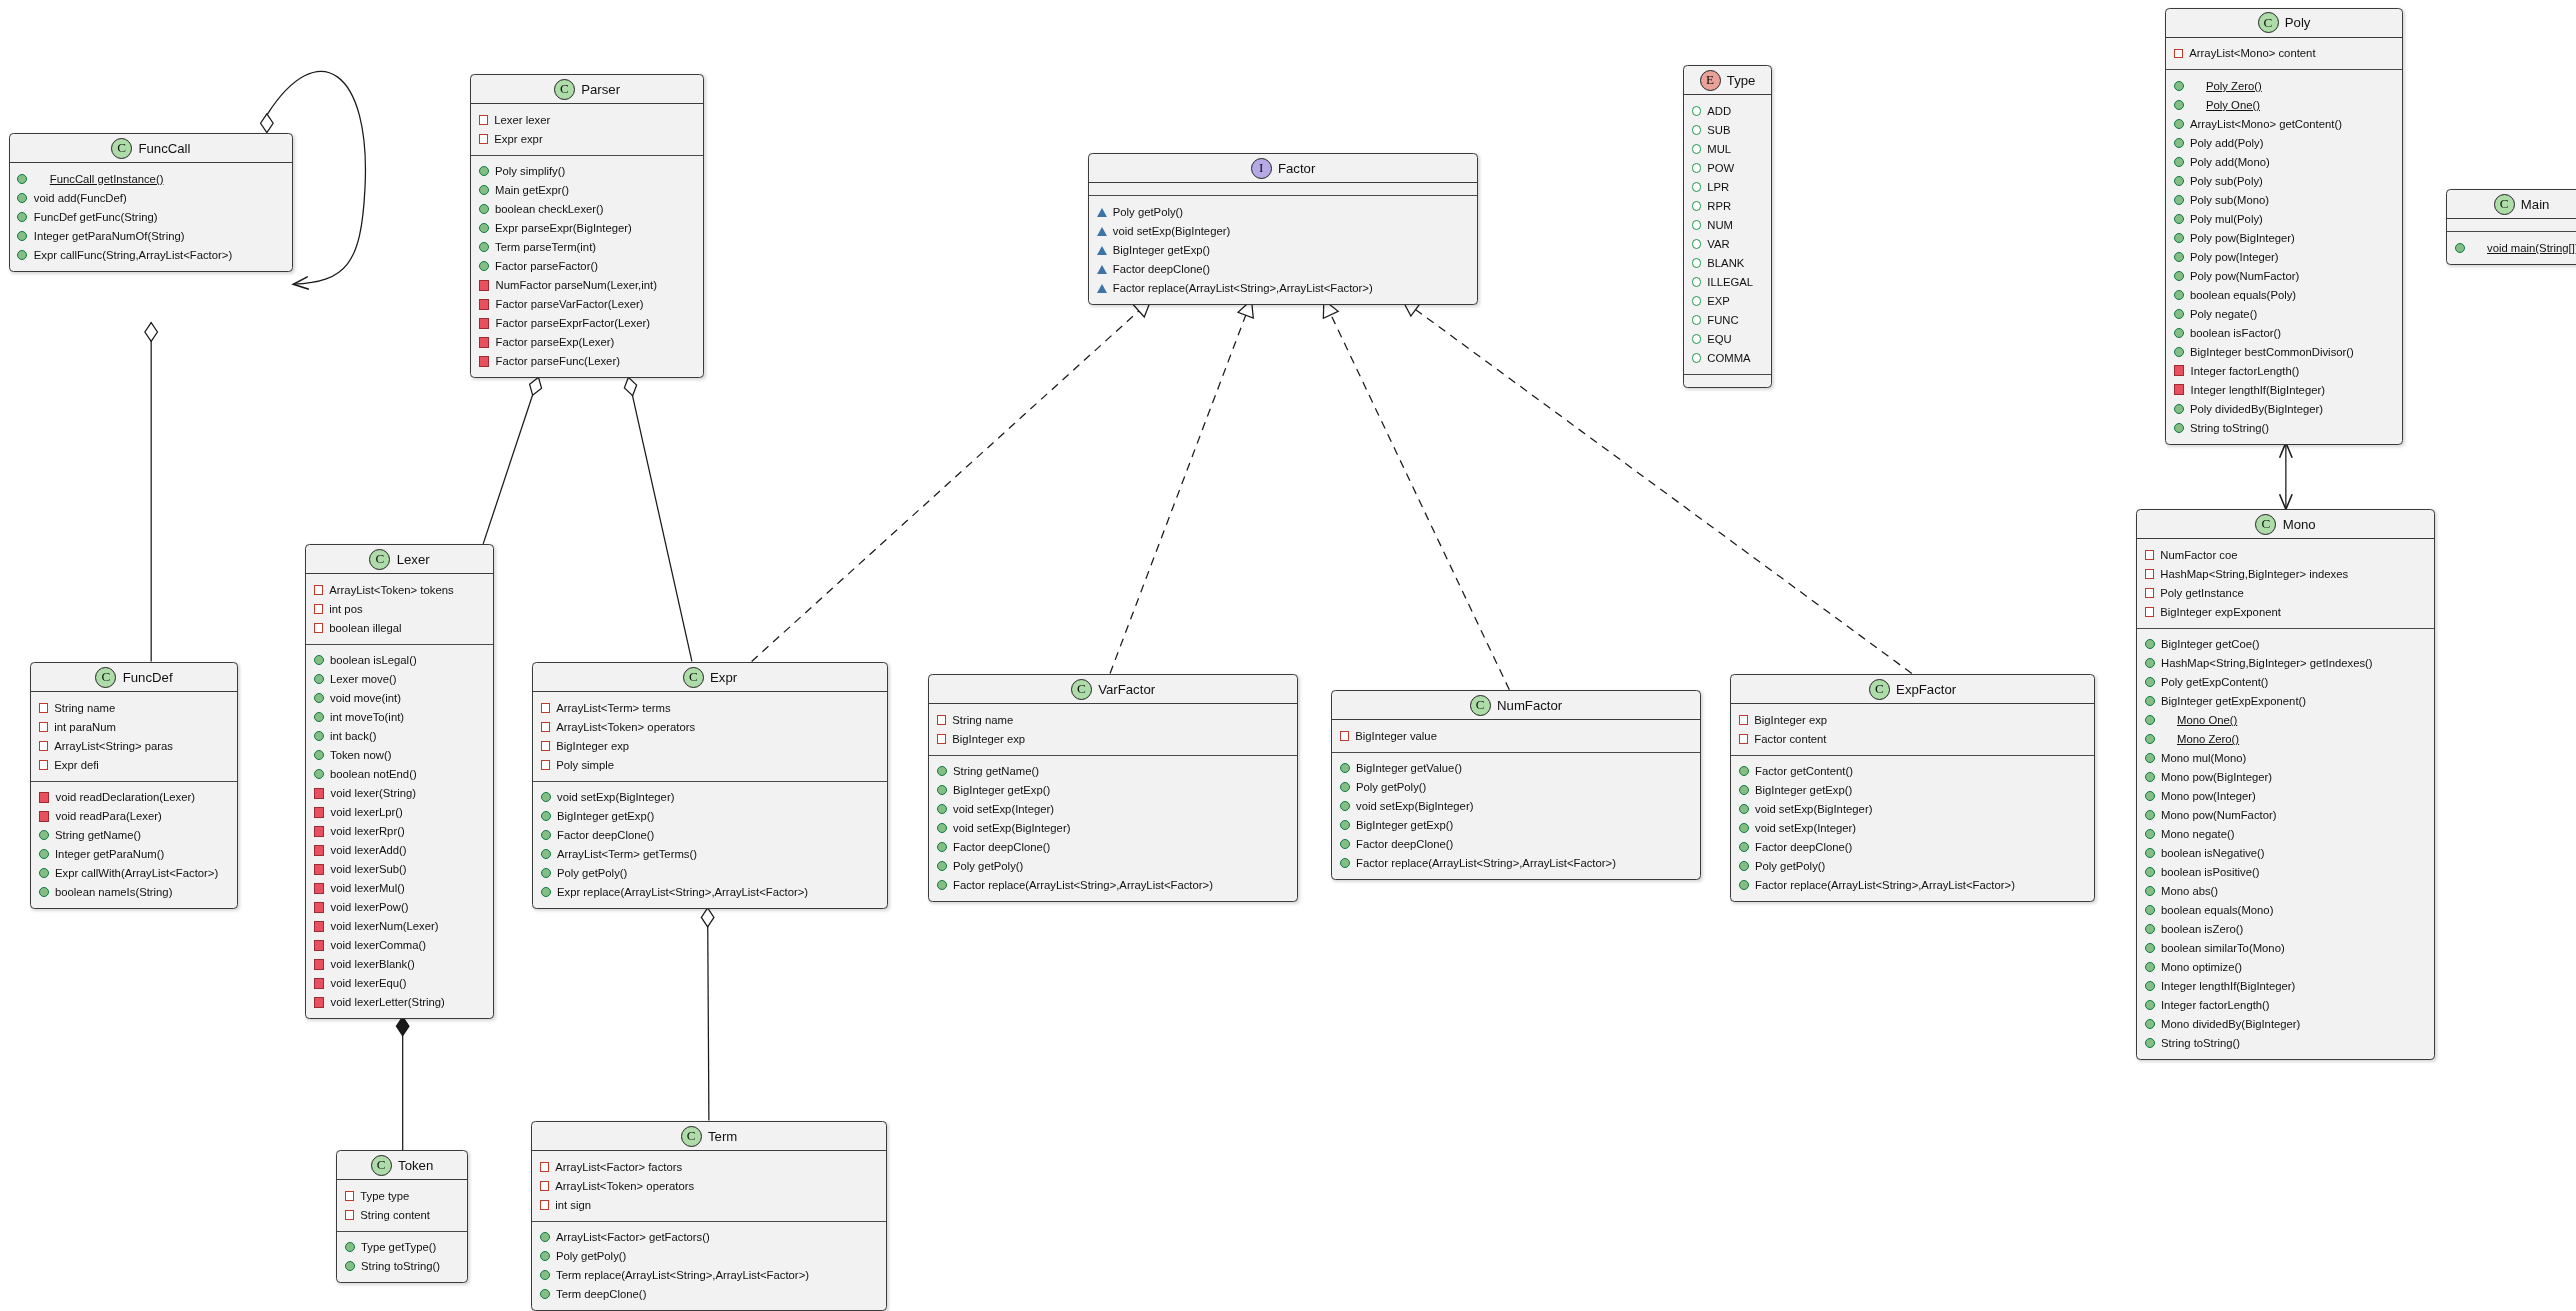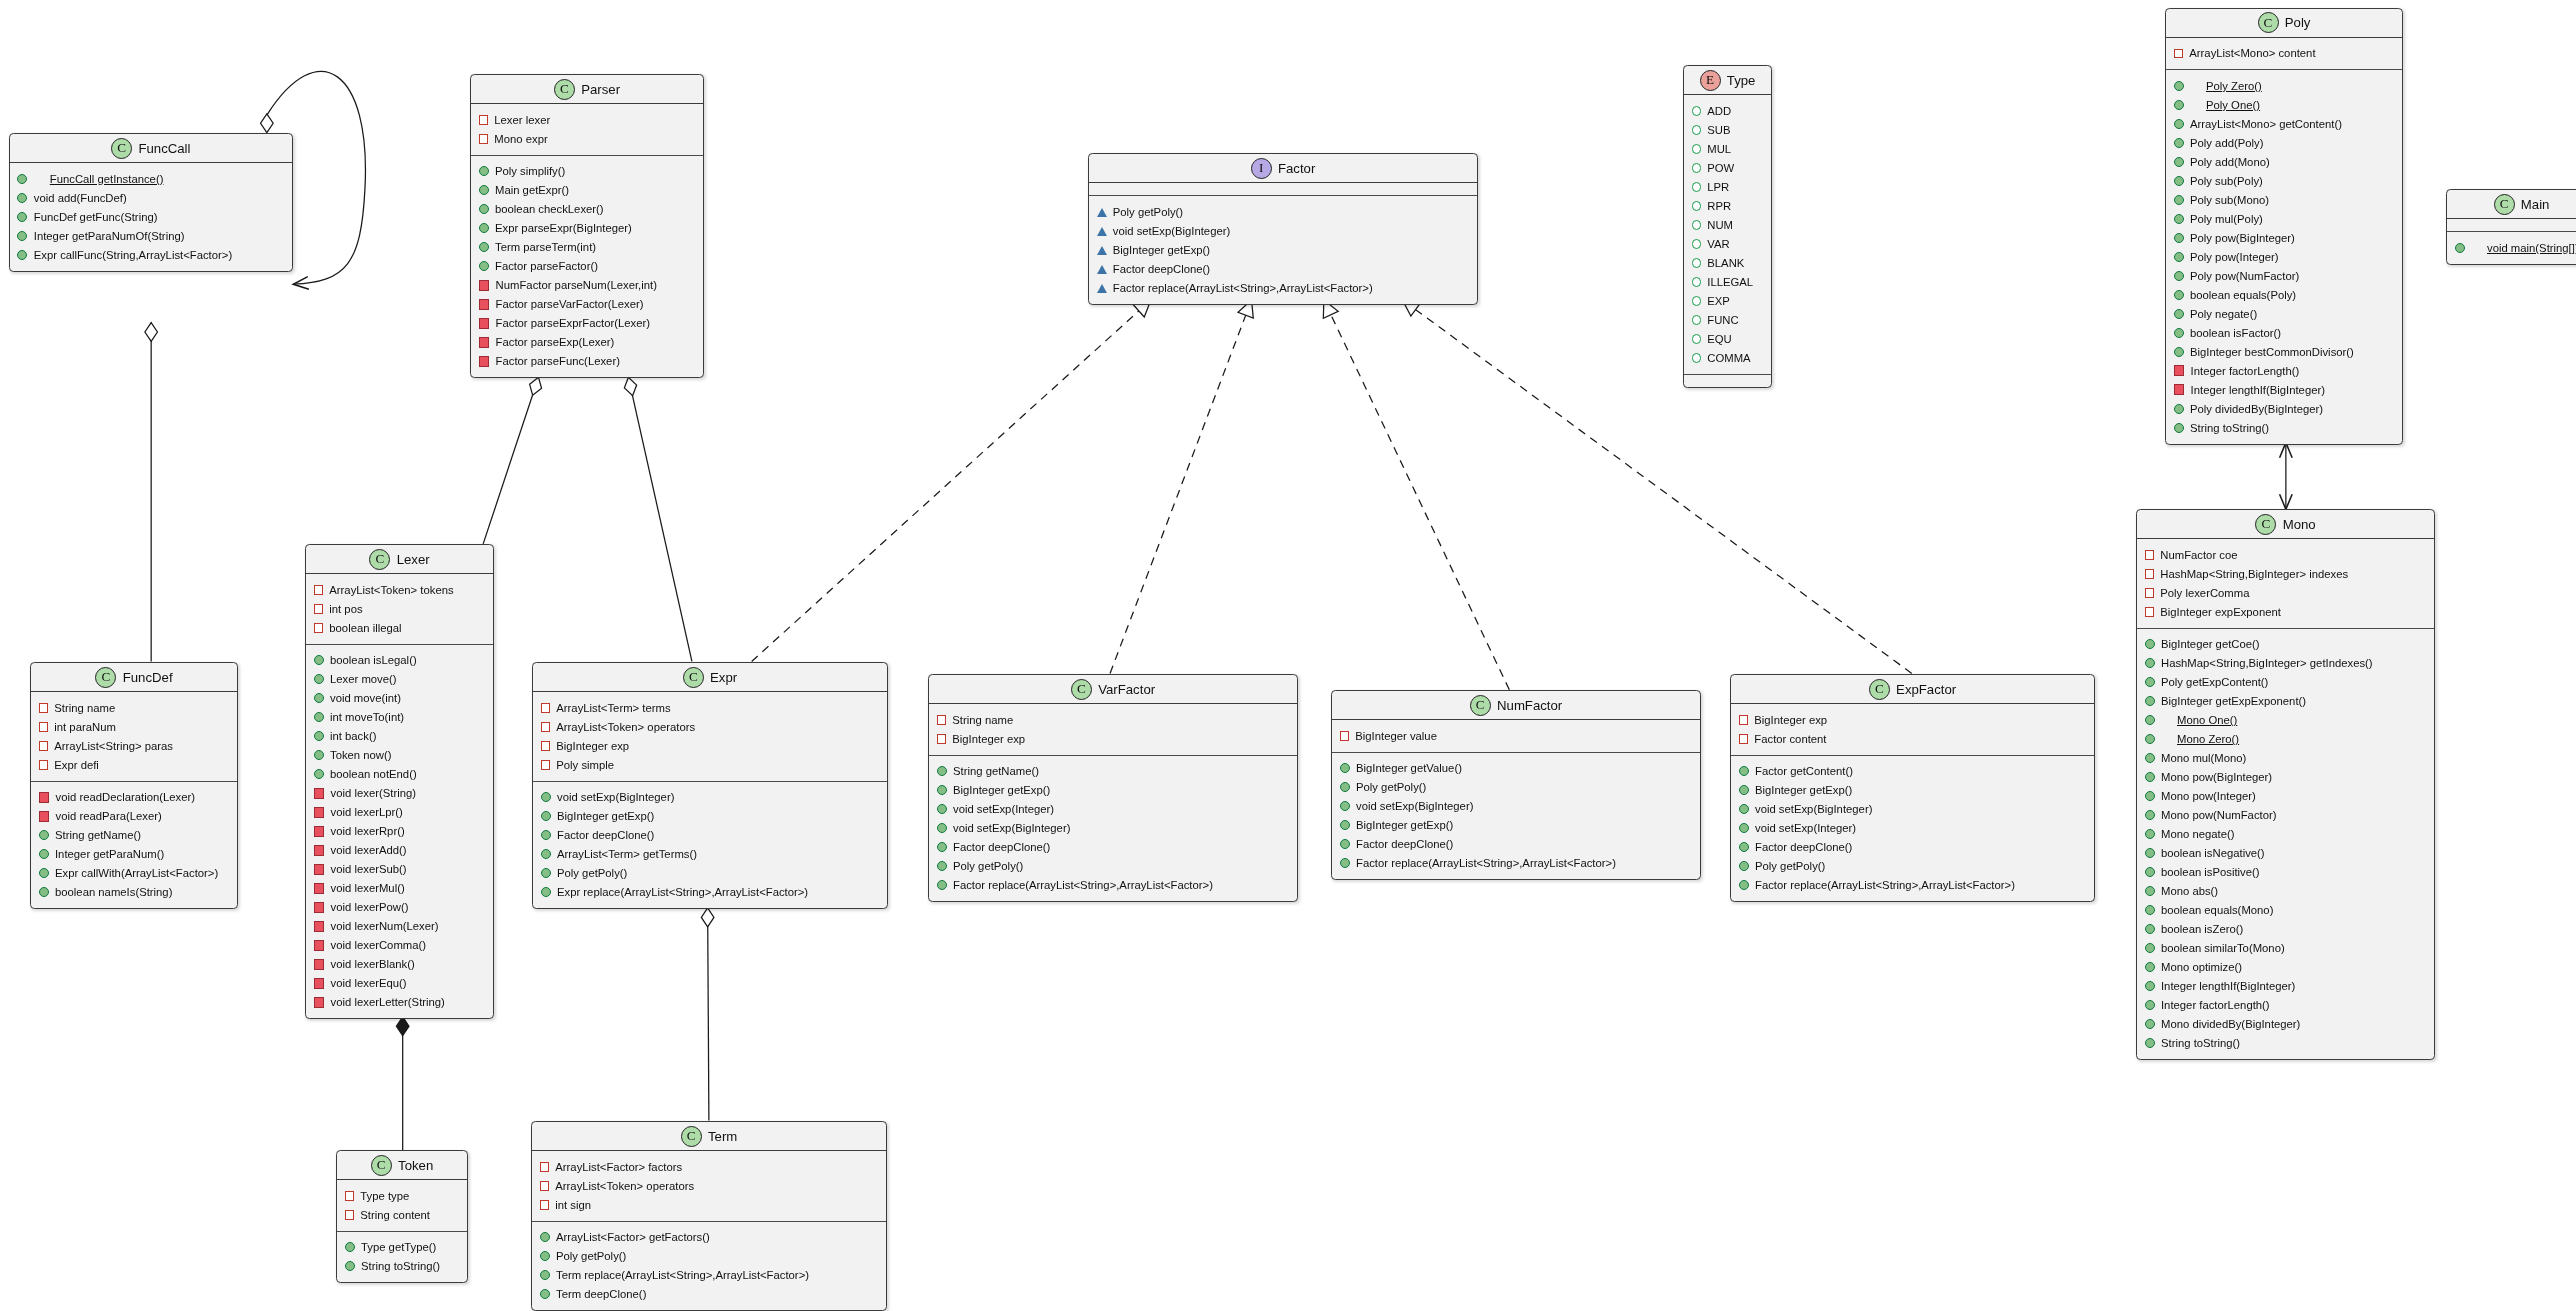--- a/index.html
+++ b/index.html
@@ -91,21 +91,21 @@
         <span class="badge" style="background: rgb(174, 220, 169);">C</span>
         <span class="cls-name">Parser</span>
       </div>
       <div class="section fields">
         <div class="member">
           <span class="mi ic-field"></span>
           <span class="label">Lexer lexer</span>
         </div>
         <div class="member">
           <span class="mi ic-field"></span>
-          <span class="label">Mono expr</span>
+          <span class="label">Expr expr</span>
         </div>
       </div>
       <div class="section methods">
         <div class="member">
           <span class="mi ic-public"></span>
           <span class="label">Poly simplify()</span>
         </div>
         <div class="member">
           <span class="mi ic-public"></span>
           <span class="label">Main getExpr()</span>
@@ -682,21 +682,21 @@
         <div class="member">
           <span class="mi ic-field"></span>
           <span class="label">NumFactor coe</span>
         </div>
         <div class="member">
           <span class="mi ic-field"></span>
           <span class="label">HashMap&lt;String,BigInteger&gt; indexes</span>
         </div>
         <div class="member">
           <span class="mi ic-field"></span>
-          <span class="label">Poly lexerComma</span>
+          <span class="label">Poly getInstance</span>
         </div>
         <div class="member">
           <span class="mi ic-field"></span>
           <span class="label">BigInteger expExponent</span>
         </div>
       </div>
       <div class="section methods">
         <div class="member">
           <span class="mi ic-public"></span>
           <span class="label">BigInteger getCoe()</span>

